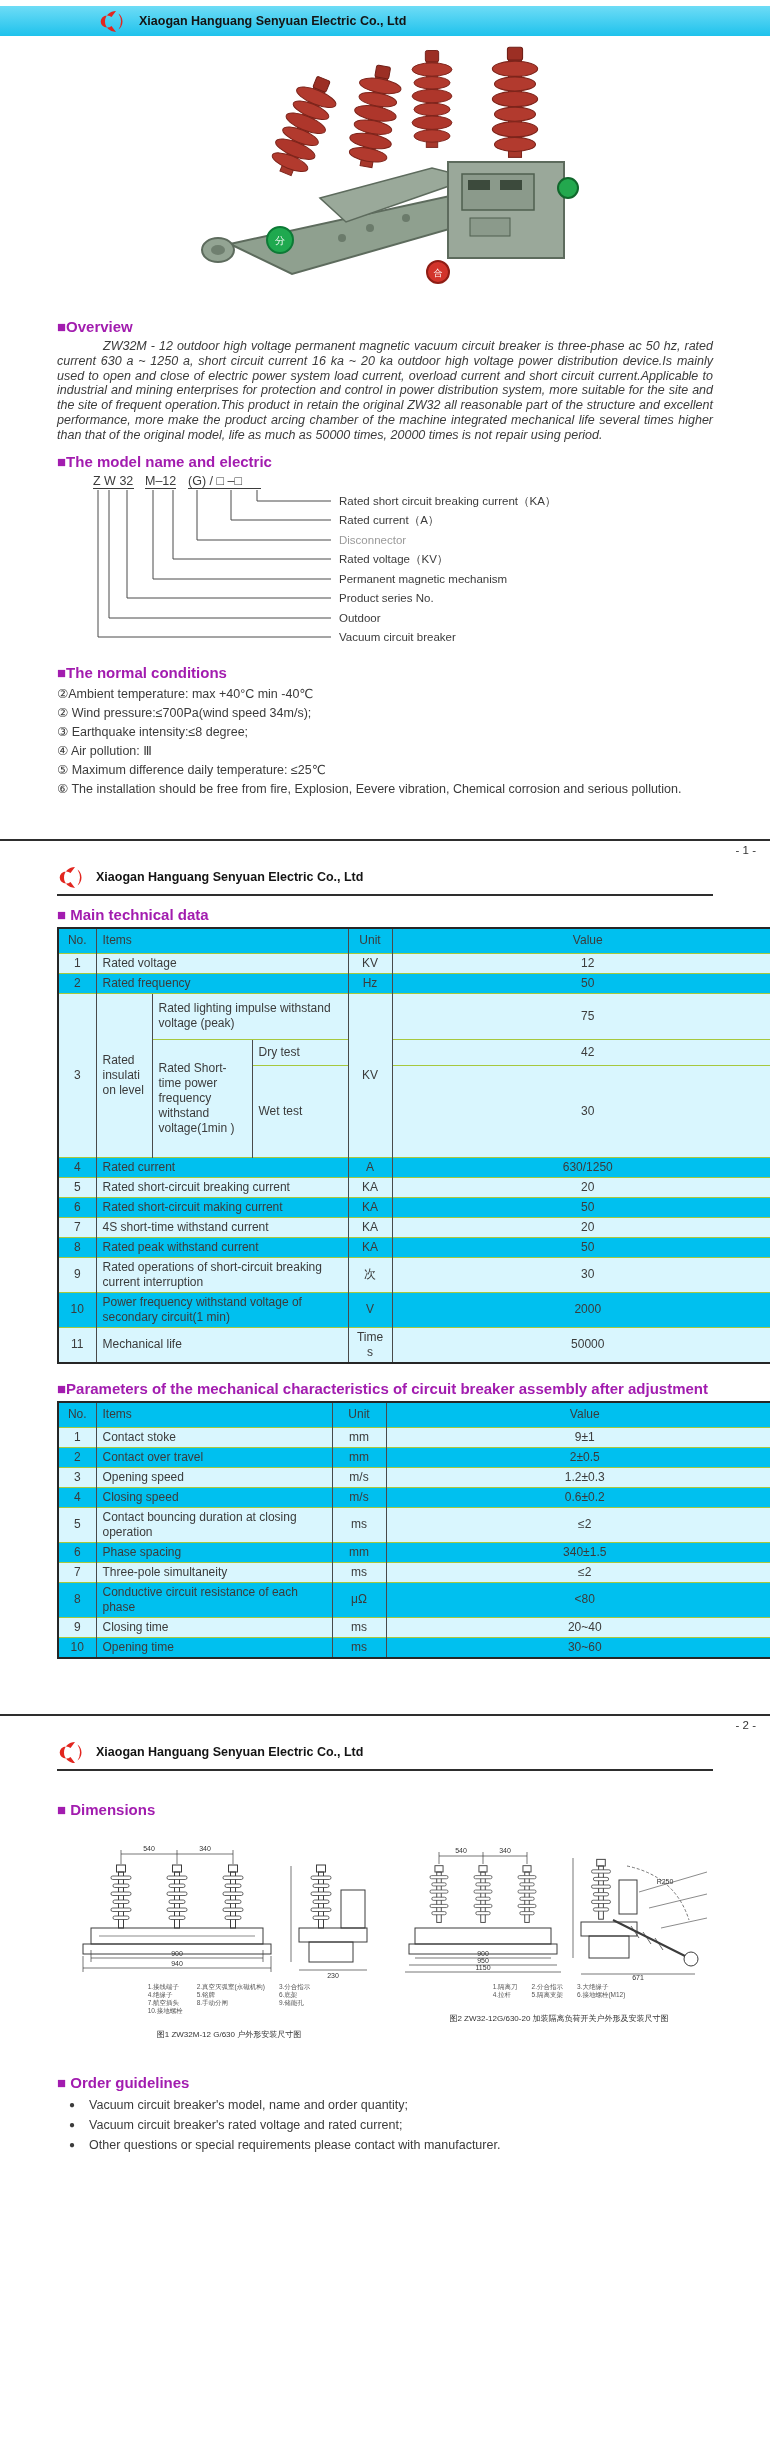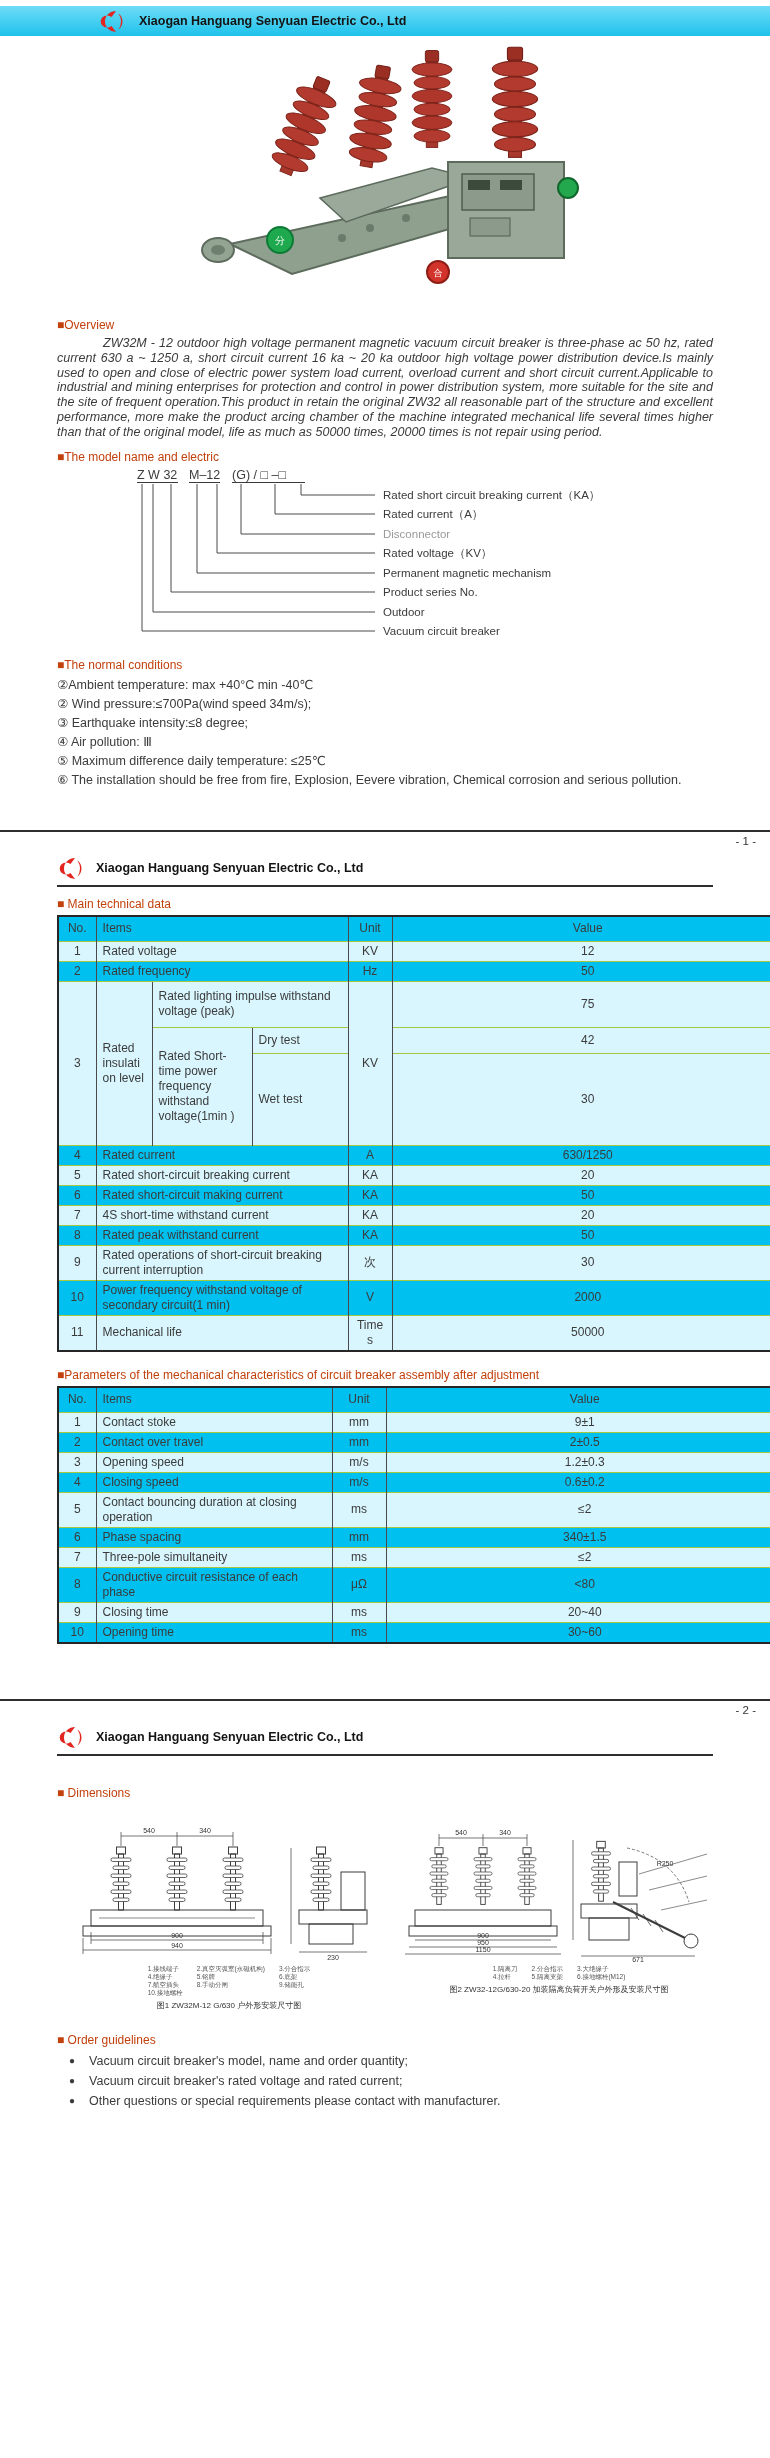--- a/index.html
+++ b/index.html
@@ -3,39 +3,39 @@
 <meta charset="utf-8">
 <style>
   html,body{margin:0;padding:0;background:#fff;}
   body{width:770px;font-family:"Liberation Sans","DejaVu Sans",sans-serif;color:#3b3b3b;}
   svg text{font-family:"Liberation Sans","DejaVu Sans",sans-serif;}
   .topbar{margin-top:6px;height:30px;background:linear-gradient(#6edcf6,#1fc2ec);display:flex;align-items:center;padding-left:100px;box-sizing:border-box;}
   .topbar .company{margin-left:12px;}
   .company{font-weight:bold;font-size:12.5px;color:#141414;}
   .content{margin:0 57px;width:656px;}
   .photo-wrap{text-align:center;margin-top:10px;height:262px;}
-  .sect{color:#c2410c;font-size:12px;font-weight:normal;margin:10px 0 4px 0;}
+  .sect{color:#a21caf;font-size:15px;font-weight:bold;margin:10px 0 4px 0;}
   .para{font-size:12.5px;line-height:14.8px;text-align:justify;margin:2px 0 6px 0;font-style:italic;}
   .para.indent{text-indent:46px;}
   .cond-item{font-size:12.5px;line-height:19px;padding-left:20px;text-indent:-20px;}
   .pageline{border:none;border-top:2px solid #2e2e2e;margin:0;}
   .pagenum{text-align:right;font-size:11.5px;color:#333;padding:3px 14px 2px 0;}
   .pghead{margin:4px 57px 0 57px;display:flex;align-items:center;gap:10px;border-bottom:2px solid #2e2e2e;padding:3px 0 4px 2px;}
   table.dt{width:728px;border-collapse:collapse;border:2px solid #262626;font-size:12px;table-layout:fixed;}
   table.dt td,table.dt th{border-left:1px solid #4a4a4a;border-top:1px solid #a6c83e;padding:2px 6px;text-align:center;vertical-align:middle;font-weight:normal;line-height:15px;word-wrap:break-word;}
   table.dt tr.light{background:#d9f6fe;}
   table.dt tr.dark{background:#00c0ef;}
   table.dt .left{text-align:left;}
   table.dt tr.hd th{height:20px;}
-  .model-wrap{margin:2px 0 4px 80px;}
+  .model-wrap{margin:2px 0 4px 36px;}
   .figs{display:flex;gap:4px;margin:14px 0 0 2px;}
   .figbox{font-size:6.5px;color:#555;}
   .parts{display:flex;gap:14px;justify-content:center;line-height:8px;}
   .parts div{white-space:pre-line;}
-  .figcap{text-align:center;font-size:8px;color:#333;margin-top:3px;}
+  .figcap{text-align:center;font-size:8px;color:#333;margin-top:14px;}
   .order-item{font-size:12.5px;line-height:20px;display:flex;gap:14px;padding-left:12px;}
   .order-item .dot{font-size:10px;line-height:20px;}
   .spacer40{height:40px;} .spacer55{height:55px;}
   .logo{flex:0 0 auto;}
 </style>
 </head>
 <body>
 
 <svg width="0" height="0" style="position:absolute" aria-hidden="true">
   <defs>
@@ -524,21 +524,21 @@
 4.拉杆</div>
         <div>2.分合指示
 5.隔离支架</div>
         <div>3.大绝缘子
 6.接地螺栓(M12)</div>
       </div>
       <div class="figcap">图2  ZW32-12G/630-20 加装隔离负荷开关户外形及安装尺寸图</div>
     </div>
   </div>
 
-  <div class="sect" style="margin-top:22px">■ Order guidelines</div>
+  <div class="sect" style="margin-top:34px">■ Order guidelines</div>
   <div>
 
       <div class="order-item">
         <span class="dot">●</span>
         <span>Vacuum circuit breaker's  model, name and order quantity;</span>
       </div>
 
       <div class="order-item">
         <span class="dot">●</span>
         <span>Vacuum circuit breaker's rated voltage and rated current;</span>

